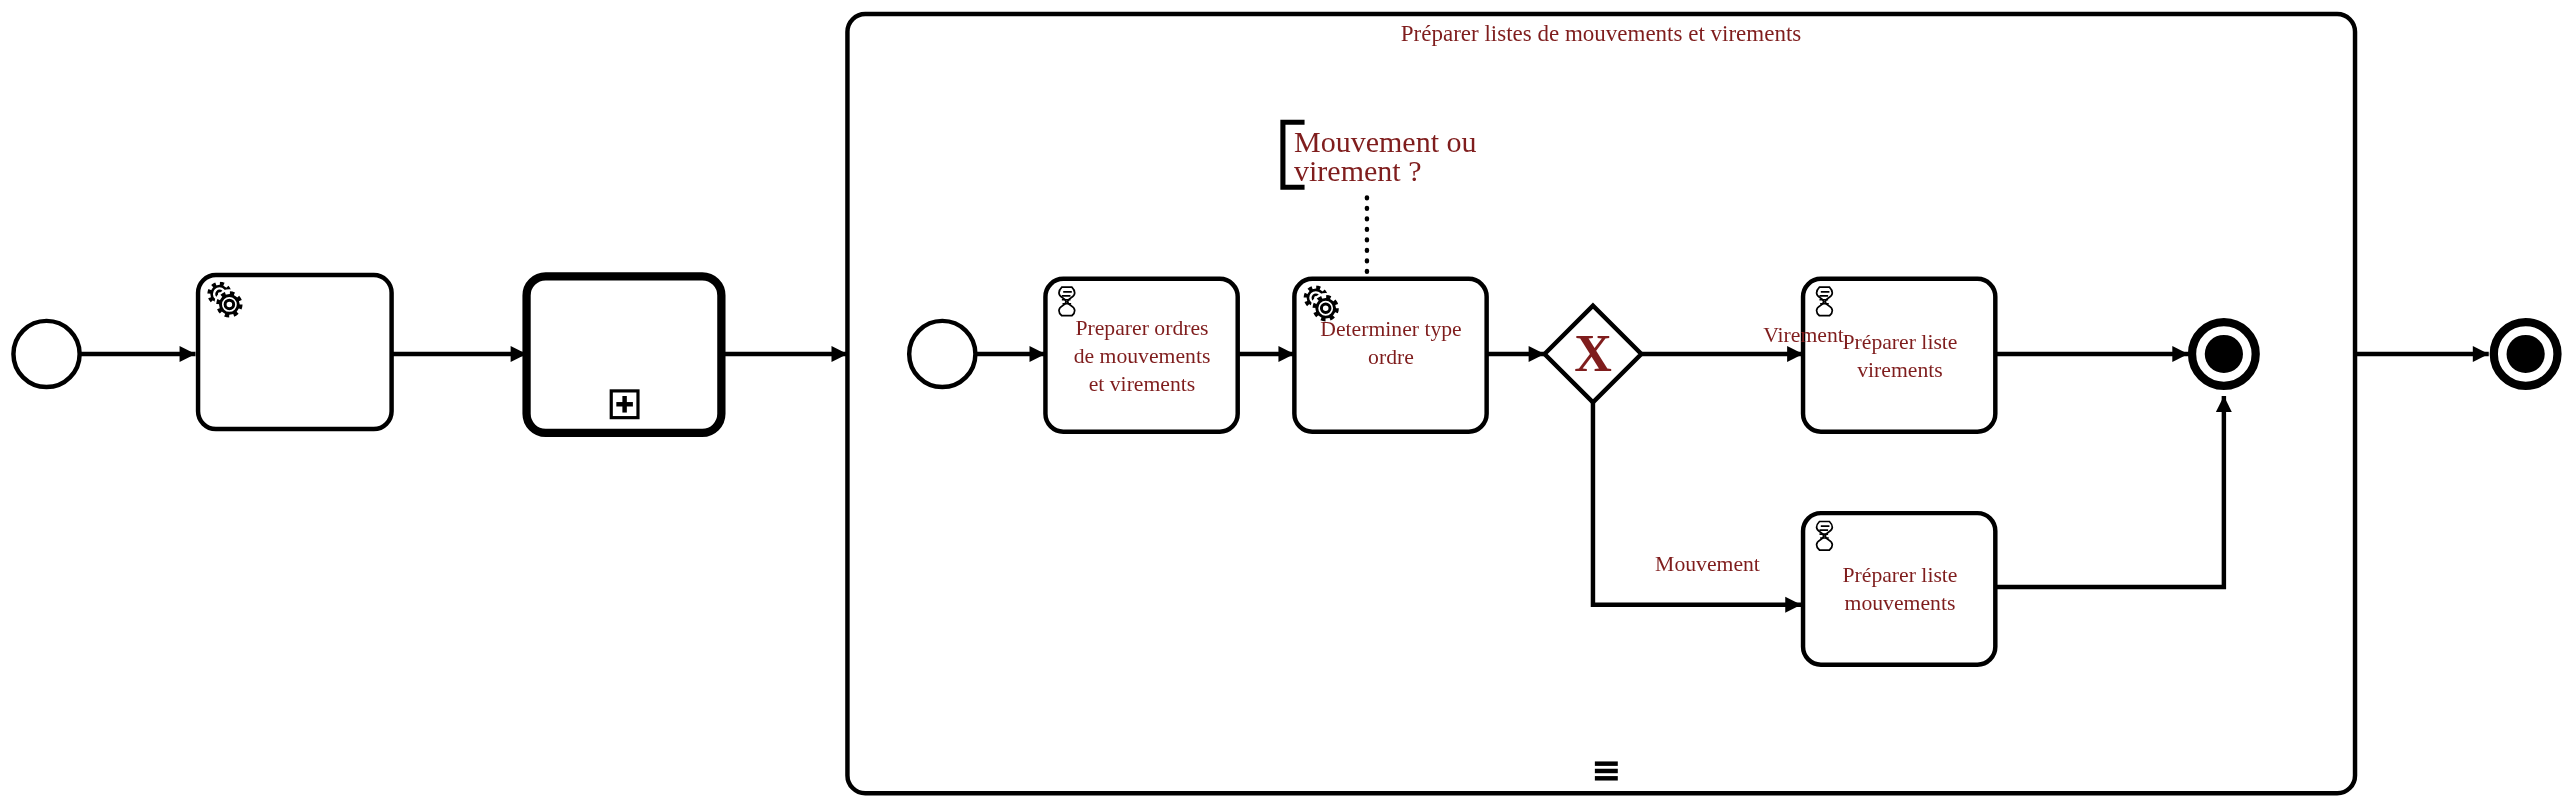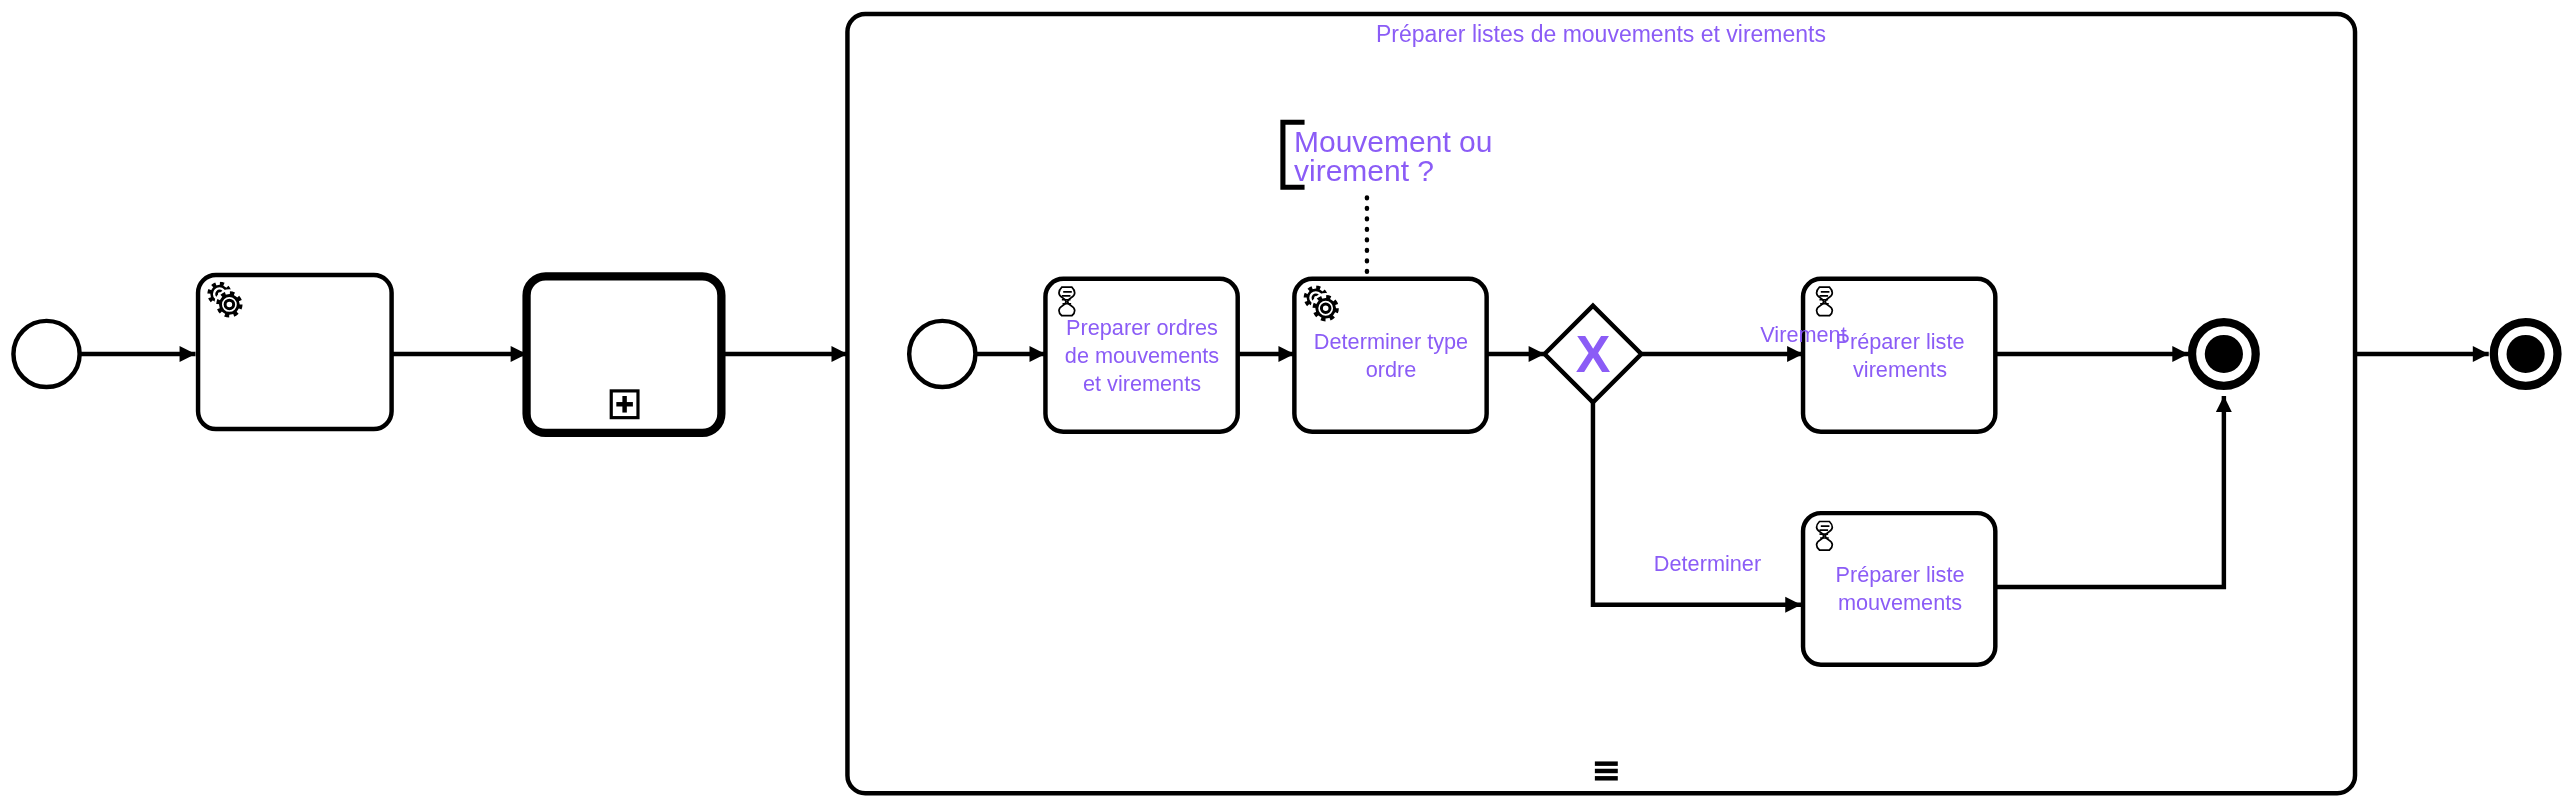--- a/index.html
+++ b/index.html
@@ -14,21 +14,22 @@
     width: 2576px; height: 806px;
     overflow: hidden;
   }
   #diagram-svg { position: absolute; left: 0; top: 0; }
   .lbl {
     position: absolute;
     white-space: pre-line;
     text-align: center;
     font-size: 21.7px;
     line-height: 28px;
-    color: #8b5cf6;
+    color: #7f1d1d;
+    font-family: Liberation Serif, serif;
   }
   .lbl.flex {
     display: flex;
     align-items: center;
     justify-content: center;
   }
   .lbl.title { font-size: 23px; }
   .lbl.annotation {
     text-align: left;
     font-size: 30px;
@@ -146,32 +147,32 @@
   </svg>
 
 
 
   <div class="lbl title" style="left:847px; top:20.4px; width:1508px; height:28px;">Préparer listes de mouvements et virements</div>
 
   <div class="lbl flex" style="left:1052px; top:279px; width:180px; height:153px;">Preparer ordres
 de mouvements
 et virements</div>
 
-  <div class="lbl flex" style="left:1301px; top:279px; width:180px; height:153px;">Determiner type
+  <div class="lbl flex" style="left:1301px; top:266px; width:180px; height:153px;">Determiner type
 ordre</div>
 
   <div class="lbl annotation" style="left:1294px; top:127px; width:204px;">Mouvement ou
 virement ?</div>
 
   <div class="lbl flex gateway-x" style="left:1555px; top:326px; width:76px; height:56px;">X</div>
 
   <div class="lbl" style="left:1746px; top:321px; width:115px;">Virement</div>
 
   <div class="lbl flex" style="left:1810px; top:279px; width:180px; height:153px;">Préparer liste
 virements</div>
 
-  <div class="lbl" style="left:1631px; top:550px; width:153px;">Determiner</div>
+  <div class="lbl" style="left:1631px; top:550px; width:153px;">Mouvement</div>
 
   <div class="lbl flex" style="left:1810px; top:513px; width:180px; height:152px;">Préparer liste
 mouvements</div>
 
 </div>
 
 
 </body></html>

